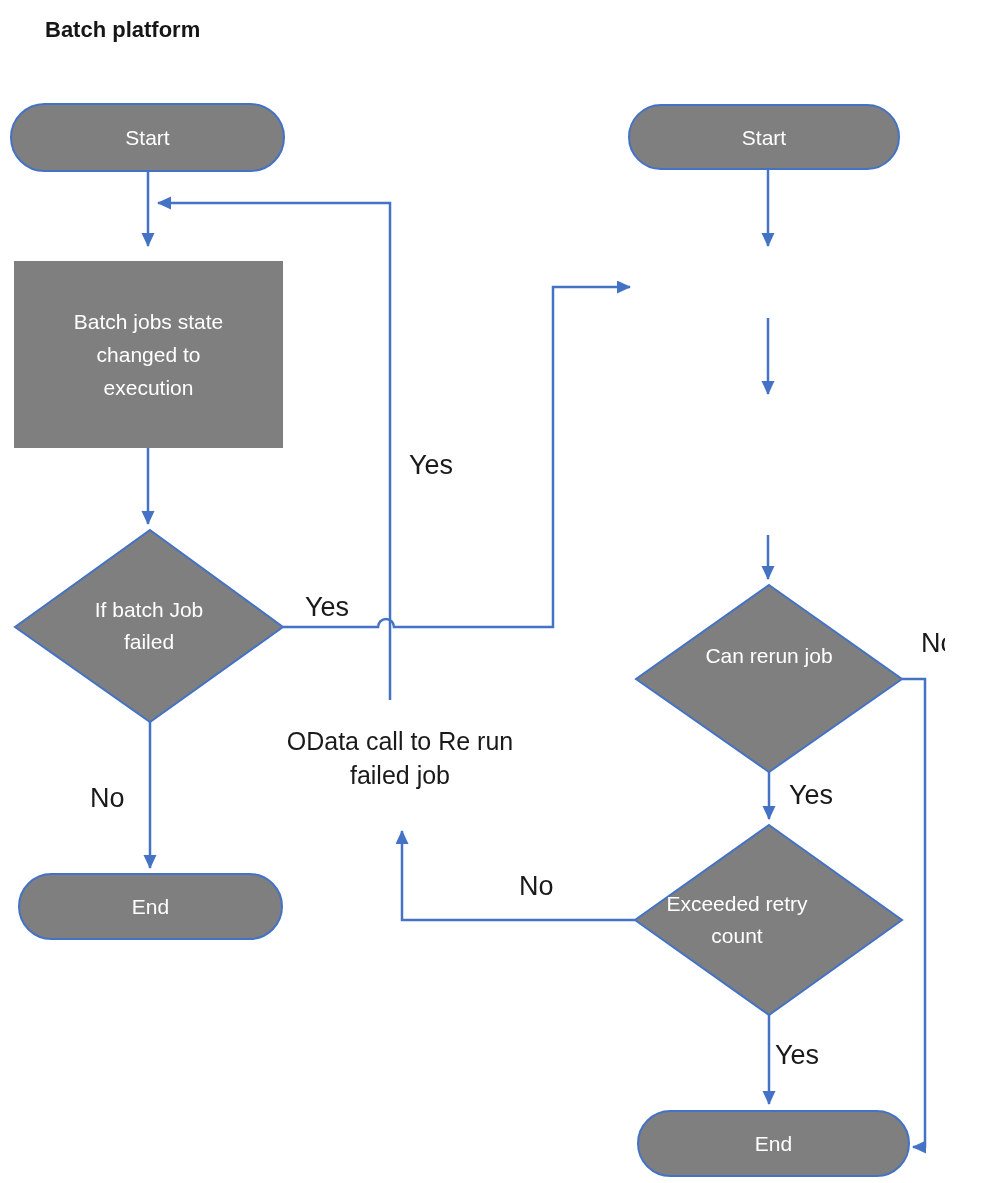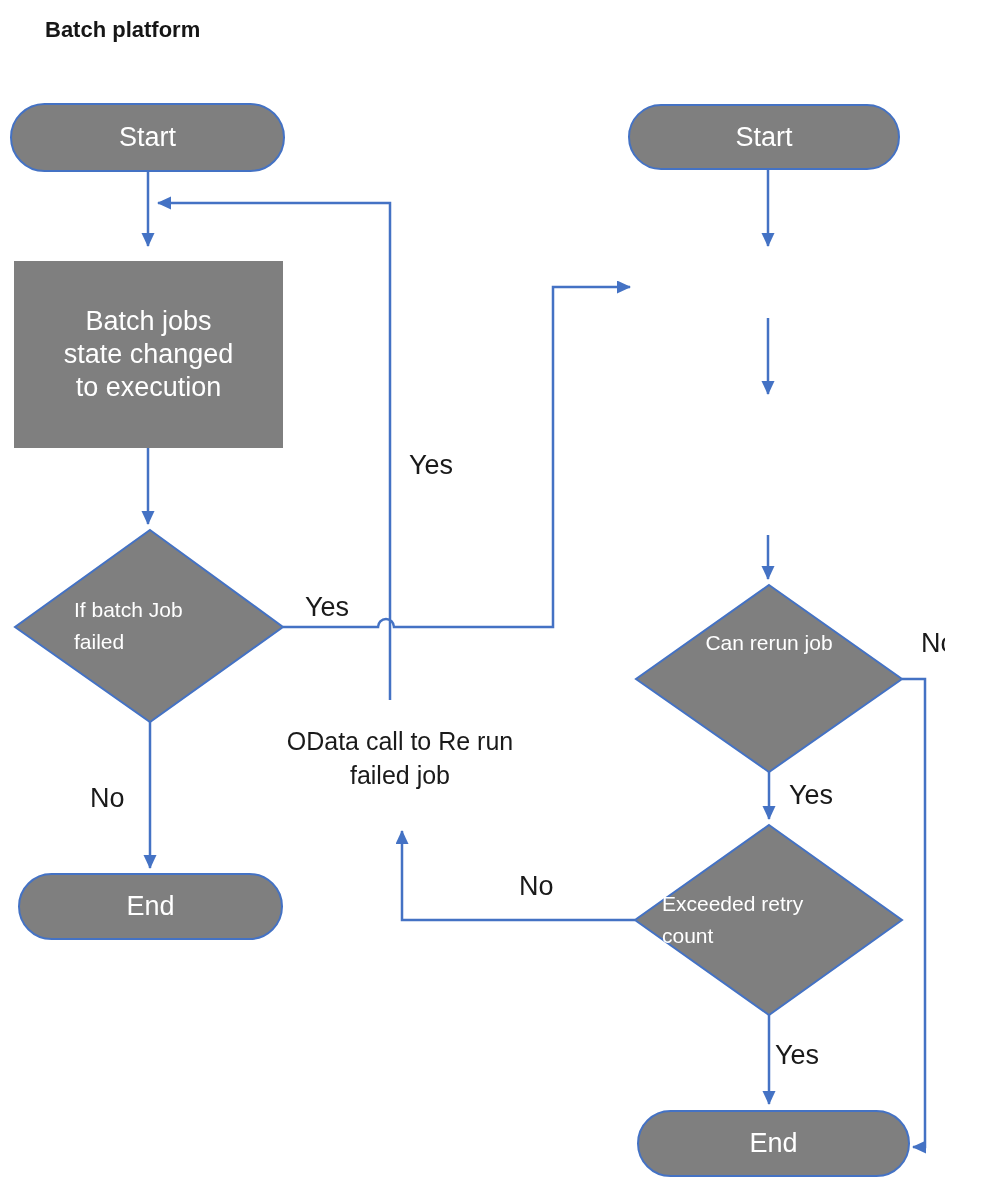--- a/index.html
+++ b/index.html
@@ -11,27 +11,27 @@
   .connector{fill:none;stroke:var(--line,#4472C4);stroke-width:2.5;}
   .arrowhead{fill:var(--line,#4472C4);}
   .diamond{fill:var(--shape-fill,#7f7f7f);stroke:var(--shape-border,#4472C4);stroke-width:2;}
   .col-title{
     position:absolute;font-size:22px;font-weight:bold;color:var(--title-text,#161616);
     white-space:nowrap;
   }
   .node{
     position:absolute;background:var(--shape-fill,#7f7f7f);color:var(--shape-text,#ffffff);
     display:flex;align-items:center;justify-content:center;text-align:center;
-    font-size:27px;line-height:33px;box-sizing:border-box;
+    font-size:21px;line-height:33px;box-sizing:border-box;
   }
   .pill{border:2.5px solid var(--shape-border,#4472C4);border-radius:36px;}
   .rect{border:none;}
   .node-label{display:inline-block;}
   .diamond-label{
-    position:absolute;display:flex;align-items:center;justify-content:center;text-align:left;
+    position:absolute;display:flex;align-items:center;justify-content:center;text-align:center;
     color:var(--shape-text,#ffffff);font-size:21px;line-height:32px;
   }
   .edge-label{
     position:absolute;font-size:27px;color:var(--label-text,#1a1a1a);white-space:nowrap;
   }
   .free-text{
     position:absolute;font-size:25px;line-height:34px;color:var(--label-text,#1a1a1a);
     text-align:center;
   }
 </style>
@@ -80,21 +80,21 @@
   <div class="node pill" style="left:18px;top:873px;width:265px;height:67px;">
     <span class="node-label">End</span>
   </div>
 
   <div class="node pill" style="left:628px;top:104px;width:272px;height:66px;">
     <span class="node-label">Start</span>
   </div>
 
 
 
-  <div class="diamond-label" style="left:669px;top:593px;width:200px;height:100px;">Can rerun job</div>
+  <div class="diamond-label" style="left:669px;top:606px;width:200px;height:100px;">Can rerun job</div>
 
   <div class="diamond-label" style="left:662px;top:870px;width:150px;height:100px;">Exceeded retry count</div>
 
   <div class="node pill" style="left:637px;top:1110px;width:273px;height:67px;">
     <span class="node-label">End</span>
   </div>
 
   <div class="edge-label" style="left:305px;top:592px;">Yes</div>
   <div class="edge-label" style="left:90px;top:783px;">No</div>
   <div class="edge-label" style="left:409px;top:450px;">Yes</div>

